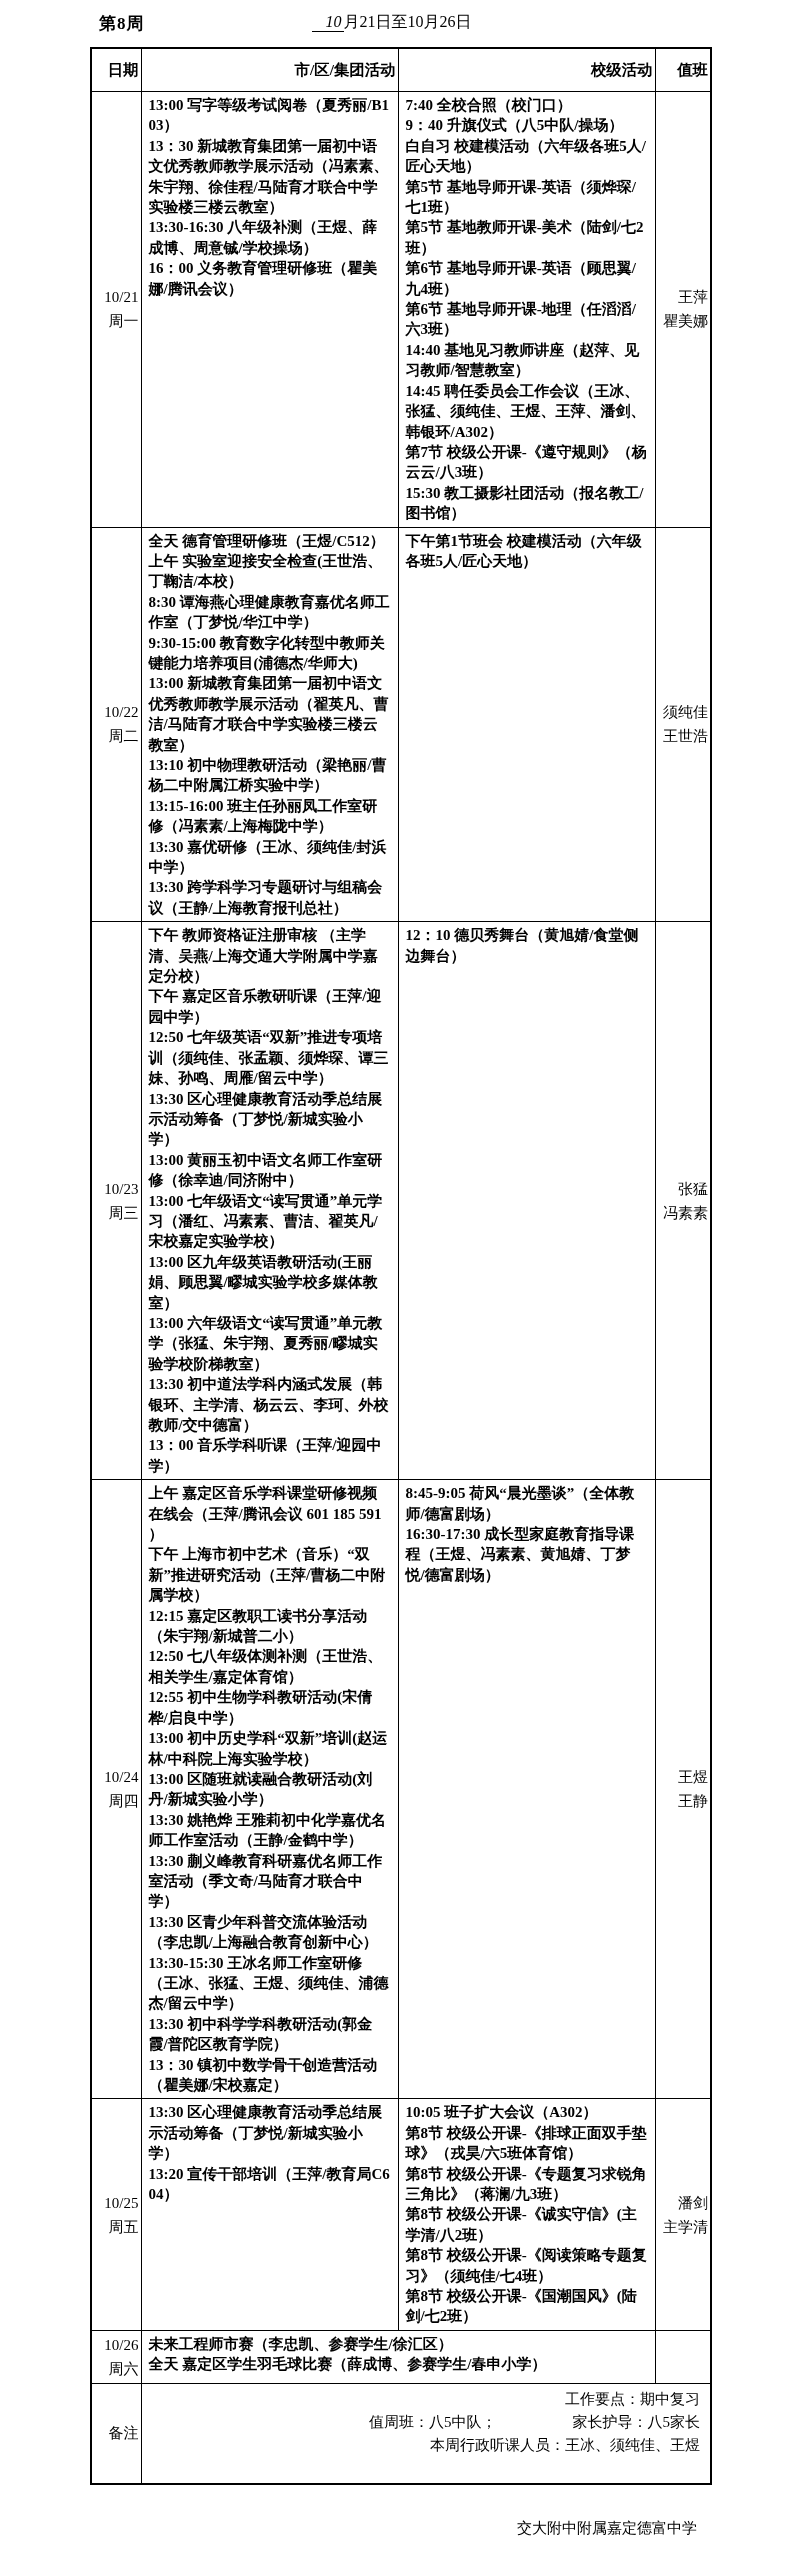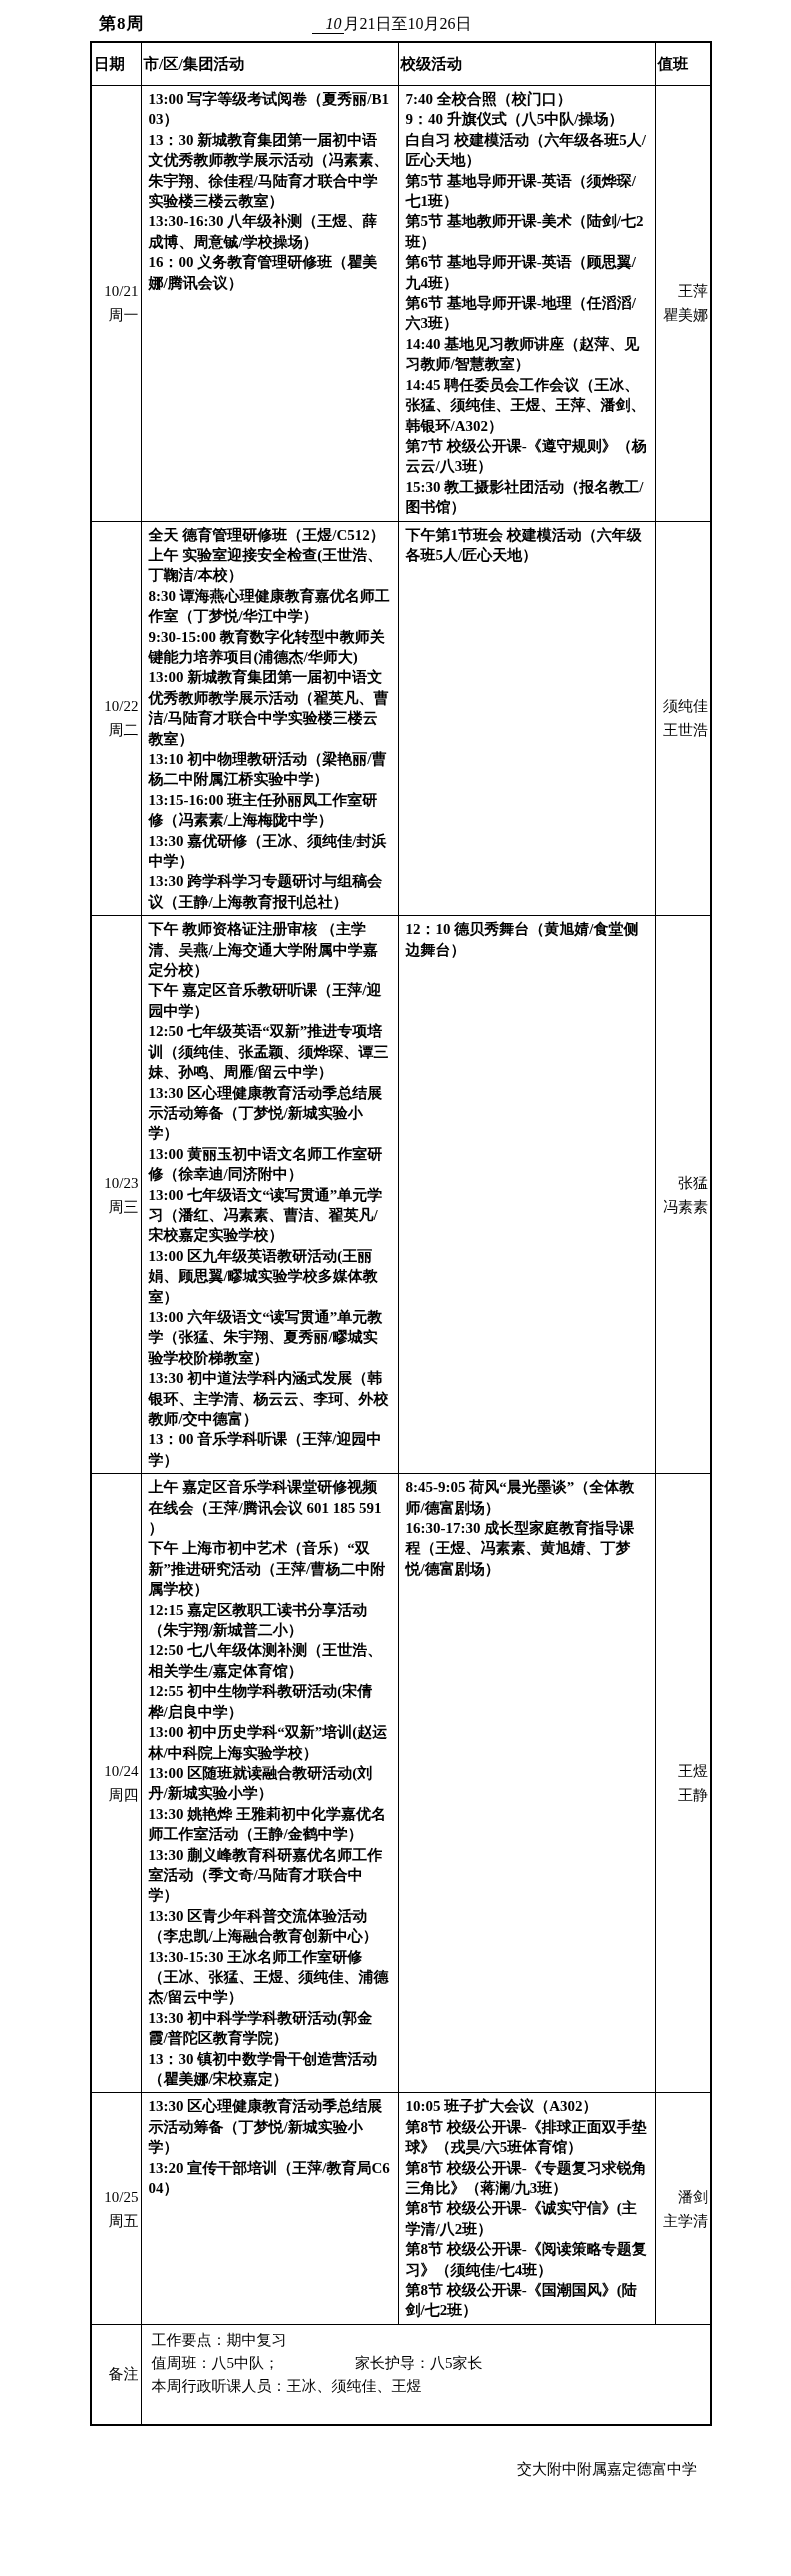--- a/index.html
+++ b/index.html
@@ -1,29 +1,29 @@
 <!DOCTYPE html>
 <html><head>
 <meta charset="utf-8">
 <style>
   html,body{margin:0;padding:0;background:#fff;color:#000;}
   body{width:792px;font-family:"Liberation Serif","DejaVu Serif",serif;}
   .page{position:relative;padding-top:12px;}
-  .title-row{display:flex;align-items:flex-end;margin:0 0 6px 99px;}
+  .title-row{display:flex;align-items:flex-start;margin:0 0 12px 99px;}
   .week-title{font-weight:bold;font-size:17px;letter-spacing:1px;}
   .date-range{margin-left:167px;font-size:16px;}
   .underlined{border-bottom:1px solid #000;padding:0 2px 1px 14px;font-style:italic;}
   table.schedule{border-collapse:collapse;table-layout:fixed;width:619px;margin-left:90px;border:2px solid #000;}
   th,td{border:1px solid #000;}
-  th{font-size:15.4px;font-weight:bold;text-align:left;height:38px;padding:2px;}
+  th{font-size:15.4px;font-weight:bold;text-align:right;height:38px;padding:2px;}
   td.activities{vertical-align:top;padding:3px 7px;font-size:15px;line-height:20.4px;font-weight:bold;}
   .item{text-align:left;word-break:break-all;}
   td.center{text-align:right;vertical-align:middle;font-size:15px;line-height:24px;padding:2px;}
   .remark-label{font-weight:normal;font-size:15.4px;}
-  td.remark-cell{vertical-align:top;padding:4px 10px 26px 10px;font-size:15px;line-height:23px;}
+  td.remark-cell{vertical-align:top;padding:4px 10px 26px 10px;font-size:15px;line-height:23px;text-align:right;}
   .gap{margin-left:76px;}
   .footer{margin:30px 95px 24px 0;text-align:right;font-size:15px;line-height:27px;}
 </style>
 </head>
 <body>
 
 <div class="page">
 
   <div class="title-row">
     <span class="week-title">第8周</span>
@@ -168,20 +168,31 @@
             <div class="item">第8节 校级公开课-《专题复习求锐角三角比》（蒋澜/九3班）</div>
             <div class="item">第8节 校级公开课-《诚实守信》(主学清/八2班）</div>
             <div class="item">第8节 校级公开课-《阅读策略专题复习》（须纯佳/七4班）</div>
             <div class="item">第8节 校级公开课-《国潮国风》(陆剑/七2班）</div>
           </td>
           <td class="center">
             <div>潘剑</div>
             <div>主学清</div>
           </td>
         </tr>
+        <tr>
+          <td class="center">
+            <div>10/26</div>
+            <div>周六</div>
+          </td>
+          <td class="activities" colspan="2">
+            <div class="item">未来工程师市赛（李忠凯、参赛学生/徐汇区）</div>
+            <div class="item">全天 嘉定区学生羽毛球比赛（薛成博、参赛学生/春申小学）</div>
+          </td>
+          <td class="center"></td>
+        </tr>
       </tbody>
     <tbody>
       <tr>
         <td class="center remark-label">备注</td>
         <td class="remark-cell" colspan="3">
           <div>工作要点：期中复习</div>
           <div><span>值周班：八5中队；</span><span class="gap">家长护导：八5家长</span></div>
           <div>本周行政听课人员：王冰、须纯佳、王煜</div>
         </td>
       </tr>

